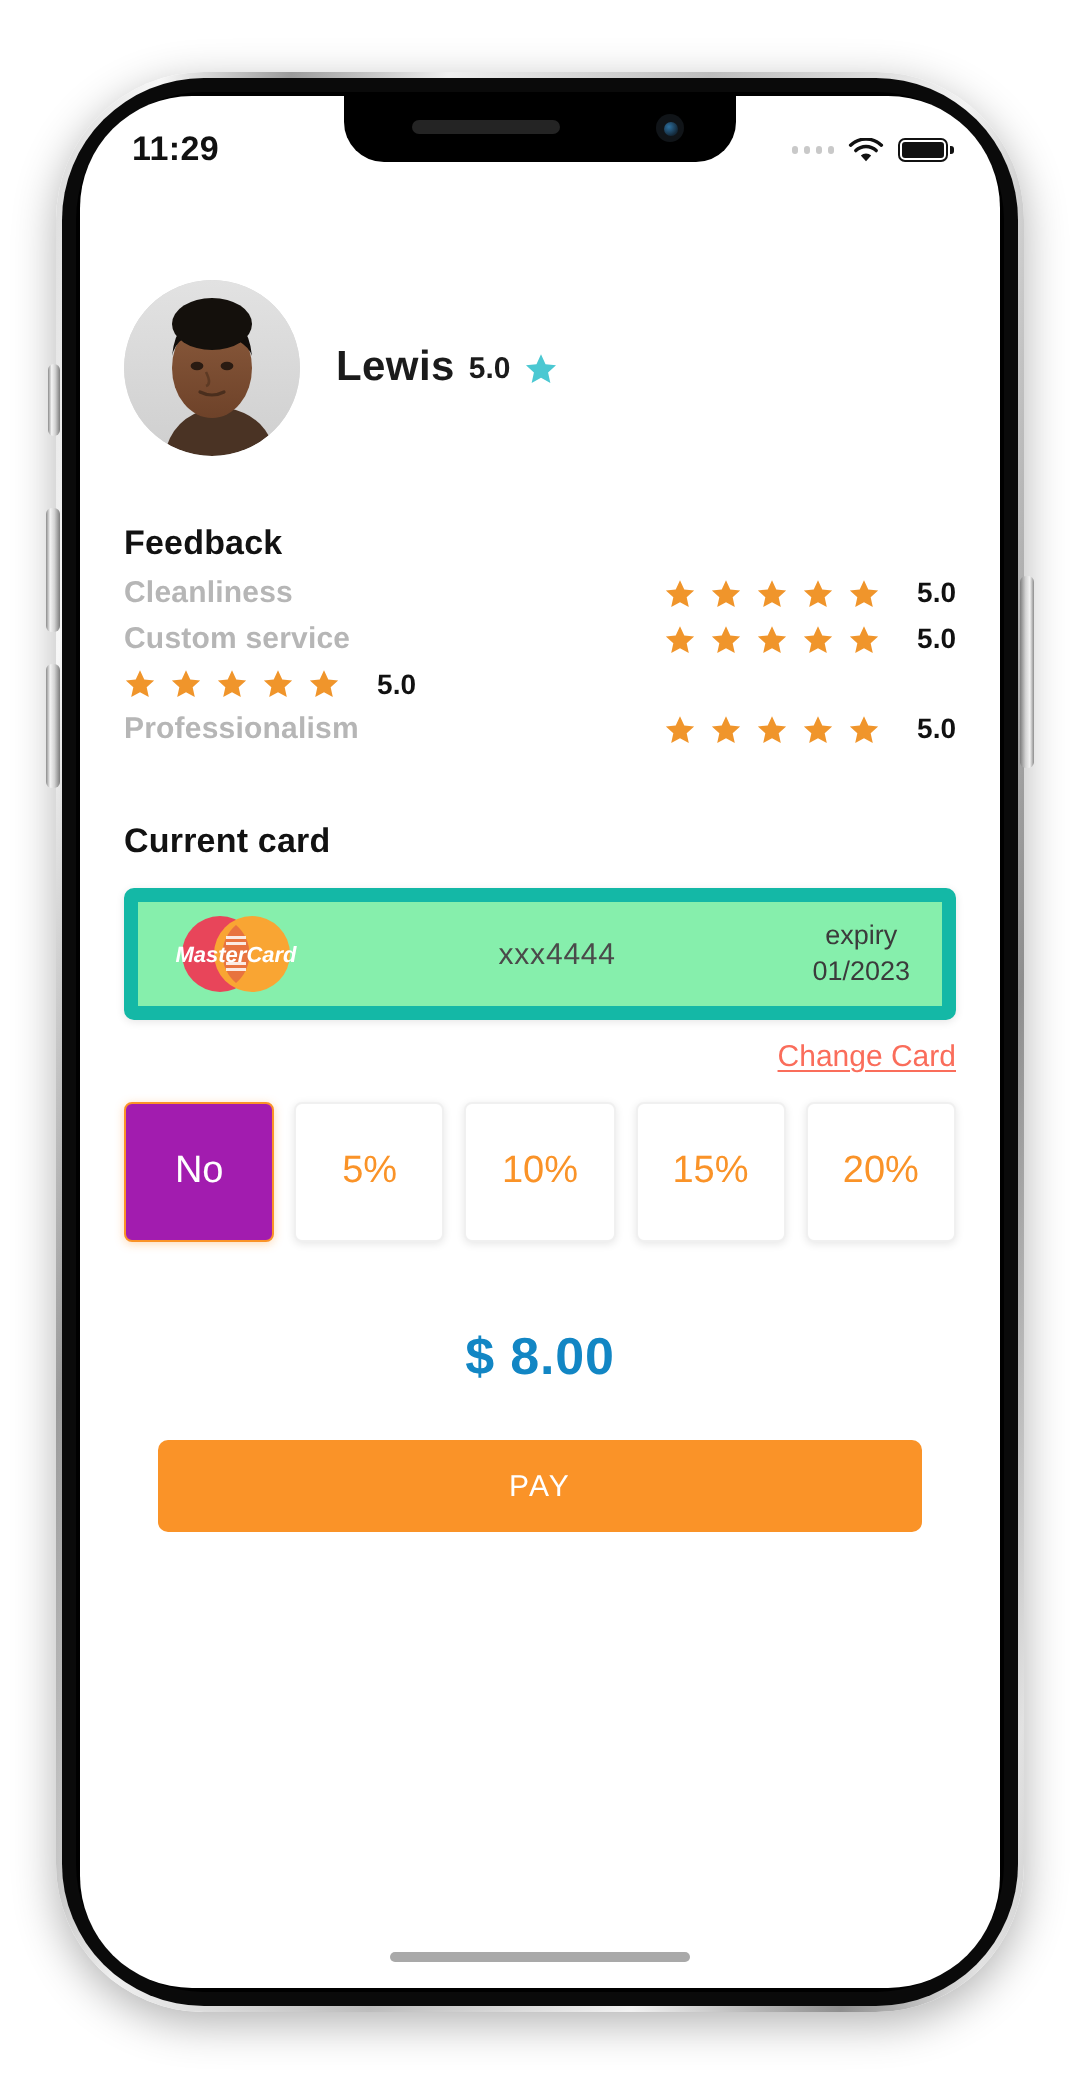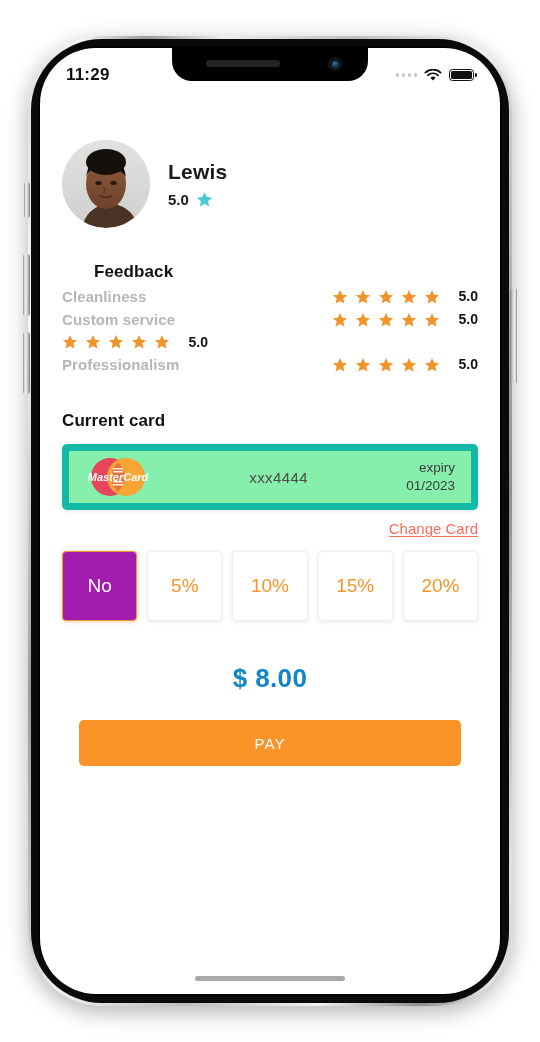--- a/index.html
+++ b/index.html
@@ -172,36 +172,36 @@
   }
   .avatar {
     width: 88px; height: 88px;
     border-radius: 50%;
     overflow: hidden;
     flex: 0 0 auto;
     background: #d7d7d7;
     position: relative;
   }
   .avatar svg { display: block; width: 100%; height: 100%; }
-  .profile-meta { display: flex; flex-direction: column; gap: 7px; }
+  .profile-meta { display: flex; flex-direction: row; gap: 7px; }
   .profile-name {
     font-size: 21px; font-weight: 700; color: #1b1b1b; letter-spacing: 0.2px;
   }
   .profile-rating {
     display: flex; align-items: center; gap: 7px;
     font-size: 15px; font-weight: 600; color: #1b1b1b;
   }
   .star-teal { width: 17px; height: 17px; display: block; }
 
   
   .section-title {
     font-size: 17px; font-weight: 700; color: #121212;
     letter-spacing: 0.1px;
   }
-  .sec-feedback { margin-top: 34px; margin-left: 32px; }
+  .sec-feedback { margin-top: 34px; }
 
   
   .fb-row {
     display: flex; 
     margin-top: 6px;
   }
   .fb-label {
     font-size: 15px; font-weight: 600; color: #b6b6b6;
     flex: 1 1 auto; letter-spacing: 0.1px;
   }
@@ -225,21 +225,21 @@
     align-items: center;
     padding: 0 16px;
     box-sizing: border-box;
   }
   .mc-logo { width: 66px; height: 42px; flex: 0 0 auto; }
   .card-num {
     flex: 1 1 auto; text-align: center;
     font-size: 15px; color: #4a4a4a; letter-spacing: 0.4px;
   }
   .card-exp {
-    flex: 0 0 auto; text-align: right;
+    flex: 0 0 auto; text-align: center;
     font-size: 13.5px; color: #3b3b3b; line-height: 1.35;
   }
   .change-card-wrap { text-align: right; margin-top: 10px; }
   .change-card {
     font-size: 15px;
     color: #fa6d5b;
     text-decoration: underline;
     text-underline-offset: 2px;
     cursor: pointer;
     display: inline-block;

